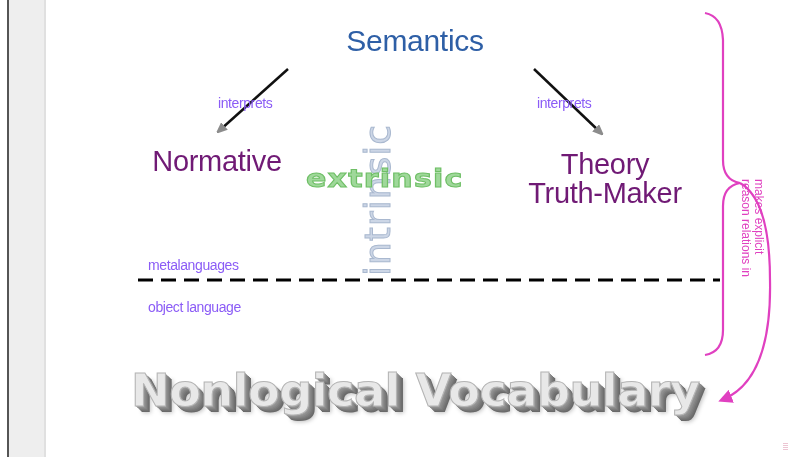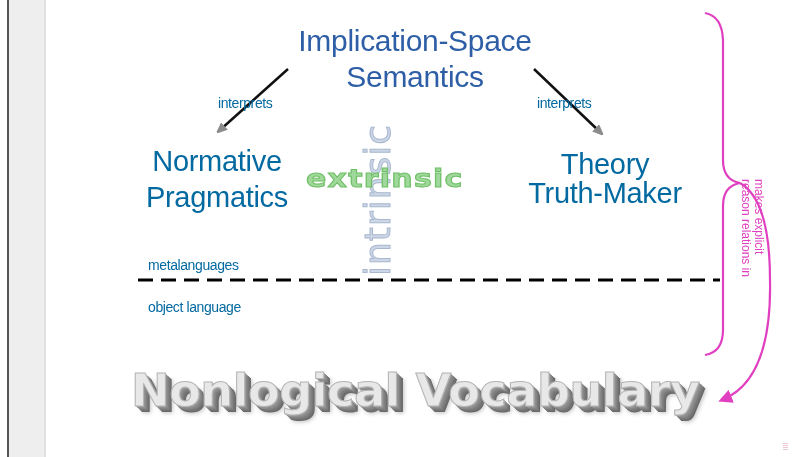--- a/index.html
+++ b/index.html
@@ -8,22 +8,22 @@
 
     .left-frame { position: absolute; left: 7px; top: 0; width: 2px; height: 457px; background: #555555; }
     .left-panel { position: absolute; left: 9px; top: 0; width: 35px; height: 457px; background: #eeeeee; }
     .left-panel-edge { position: absolute; left: 44px; top: 0; width: 2px; height: 457px; background: #e0e0e0; }
 
     .canvas { position: absolute; left: 0; top: 0; width: 800px; height: 457px; }
 
     .label { position: absolute; white-space: nowrap; line-height: 1; }
 
     .blue-title { color: #2e5fa6; font-size: 30px; text-align: center; letter-spacing: -0.3px; }
-    .green-title { color: #0369a1; font-size: 29px; text-align: center; letter-spacing: -0.3px; }
-    .small-black { color: #0369a1; font-size: 14px; letter-spacing: -0.4px; }
+    .green-title { color: #701a75; font-size: 29px; text-align: center; letter-spacing: -0.3px; }
+    .small-black { color: #8b5cf6; font-size: 14px; letter-spacing: -0.4px; }
 
     .extrinsic {
       position: absolute; left: 306px; top: 167px;
       font-family: "DejaVu Sans", sans-serif; font-weight: bold;
       font-size: 24px; letter-spacing: 1px; line-height: 1;
       color: #9fd89a; -webkit-text-stroke: 1px #6fbf66;
       transform: scaleX(1.25); transform-origin: left center;
     }
     .intrinsic {
       position: absolute; left: 378px; top: 200px;
@@ -80,27 +80,25 @@
   <line x1="534" y1="69" x2="600" y2="132" stroke="#111" stroke-width="2.5" marker-end="url(#grayHead)"></line>
 
   <line x1="138" y1="280" x2="720" y2="280" stroke="#000" stroke-width="3" stroke-dasharray="15,8"></line>
 
   <path d="M705,13 Q722,16 723,40 L723,160 Q723,180 740,183 Q723,186 723,206 L723,330 Q723,352 705,355" fill="none" stroke="#e040c0" stroke-width="2.2"></path>
 
   <path d="M740,183 Q770,200 770,280 Q772,380 722,400" fill="none" stroke="#e040c0" stroke-width="2.2" marker-end="url(#pinkHead)"></path>
 </svg>
 
 <div class="label blue-title" style="left:290px; top:26px; width:250px;">
-  <div style="height:36px;">Implication-Space</div>
   <div>Semantics</div>
 </div>
 
 <div class="label green-title" style="left:137px; top:147px; width:160px;">
   <div style="height:36px;">Normative</div>
-  <div>Pragmatics</div>
 </div>
 
 <div class="label green-title" style="left:520px; top:150px; width:170px;">
   <div>Theory</div>
   <div style="height:40px;">Truth-Maker</div>
 </div>
 
 <div class="label small-black" style="left:218px; top:96px;">interprets</div>
 <div class="label small-black" style="left:537px; top:96px;">interprets</div>
 

